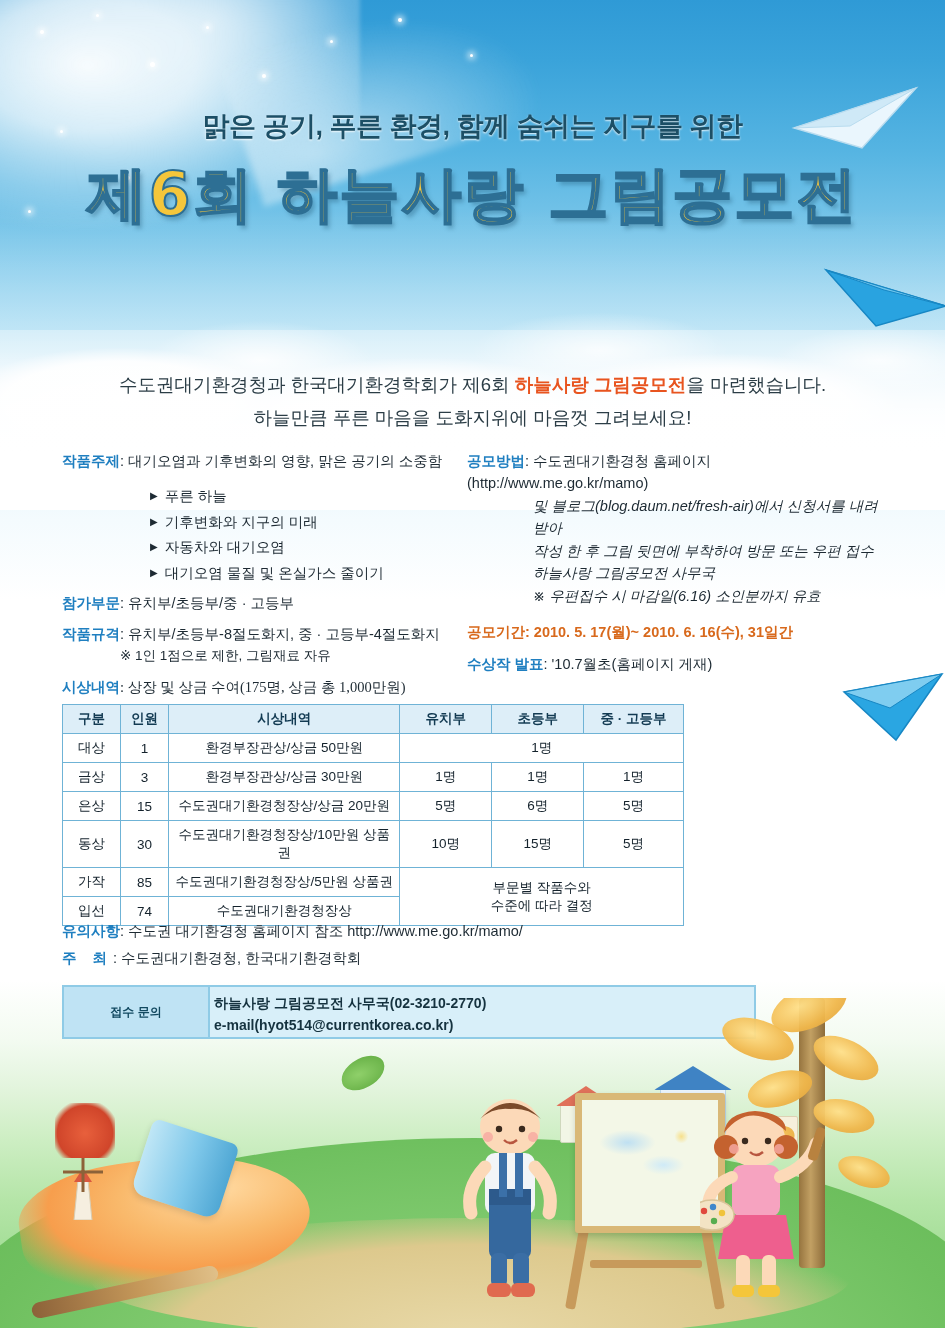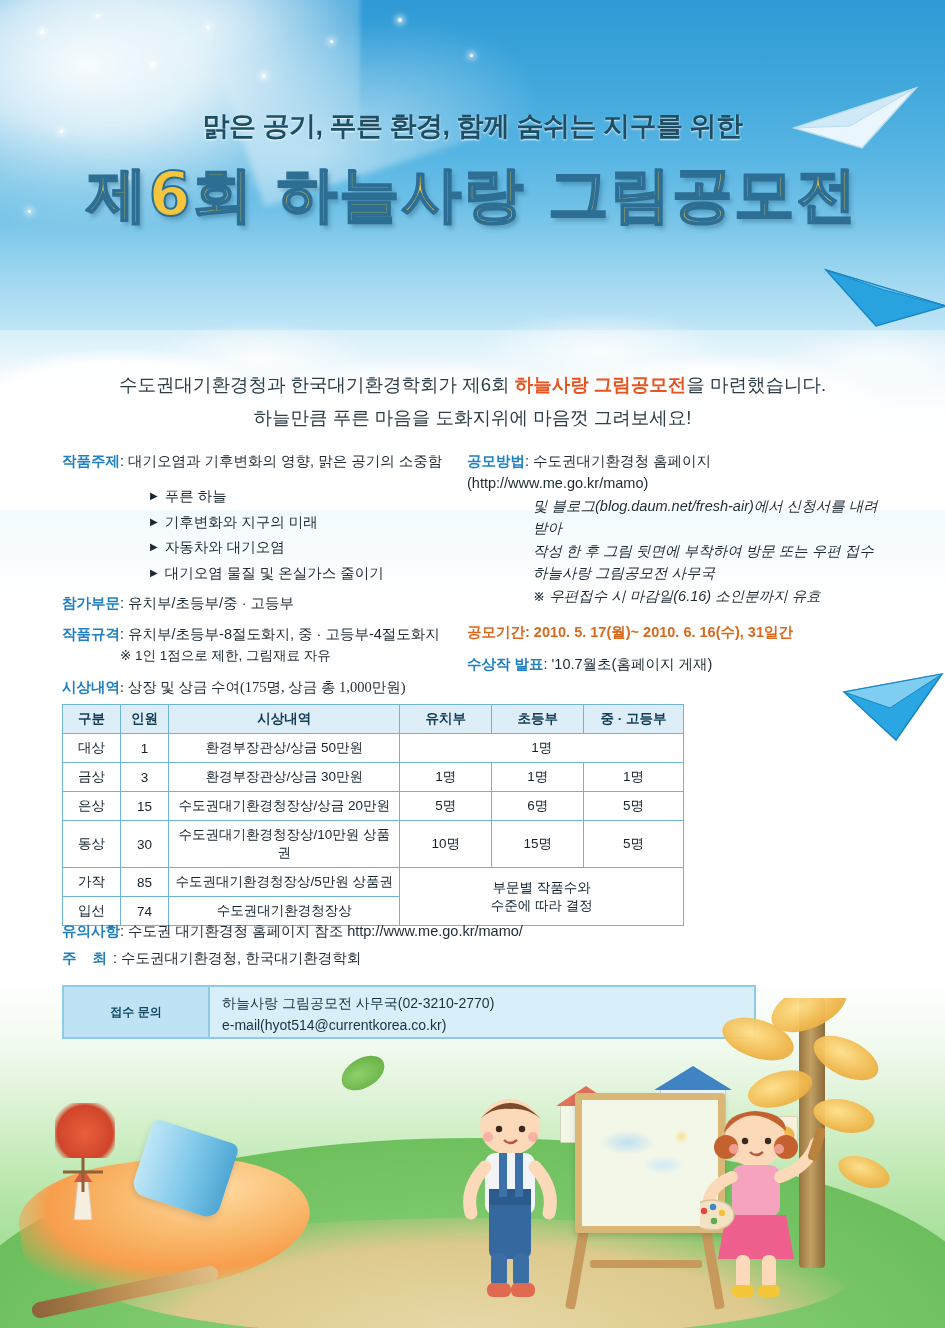--- a/index.html
+++ b/index.html
@@ -118,21 +118,21 @@
   .contact { position:absolute; top:535px; left:0; width:640px; height:54px; }
   .contact-badge {
     position:absolute; left:0; top:0; width:148px; height:54px;
     background:#bfe3f4; border:2px solid #8fcbe6;
     display:flex; align-items:center; justify-content:center;
     font-size:12px; color:#11485f; font-weight:bold;
   }
   .contact-body {
     position:absolute; left:148px; top:0; width:546px; height:54px;
     background:#d8eff9; border:2px solid #8fcbe6; border-left:none;
-    padding:6px 12px; font-size:14px; color:#15323f; line-height:1.55;
+    padding:6px 4px; font-size:14px; color:#15323f; line-height:1.55;font-weight:bold;
   }
 
   
   .ground {
     position:absolute; left:0; bottom:0; width:945px; height:330px;
     overflow:hidden;
   }
   .hill {
     position:absolute; left:-40px; bottom:-60px; width:1030px; height:250px;
     background: radial-gradient(ellipse at 50% 100%, #8fd47f 0%, #7ec96d 45%, #6fc05f 70%, #63b854 100%);

